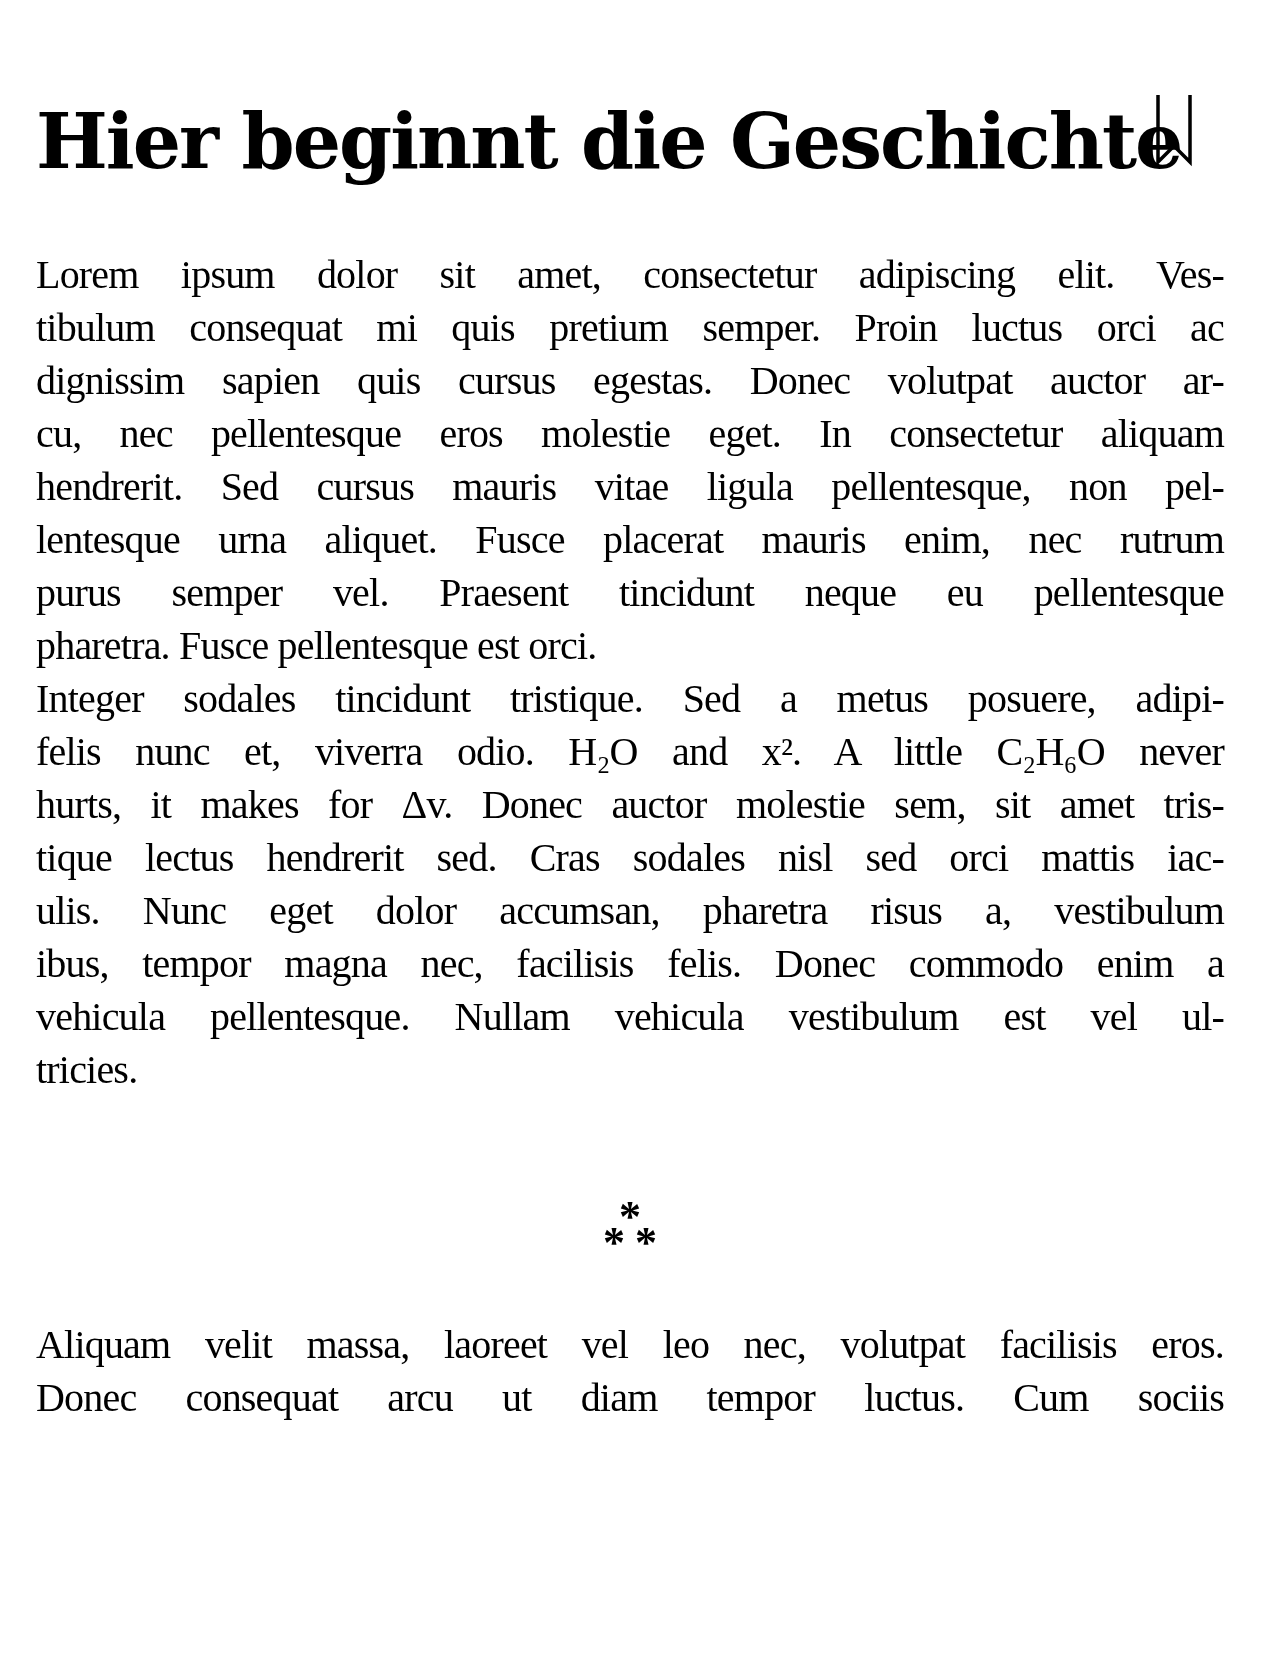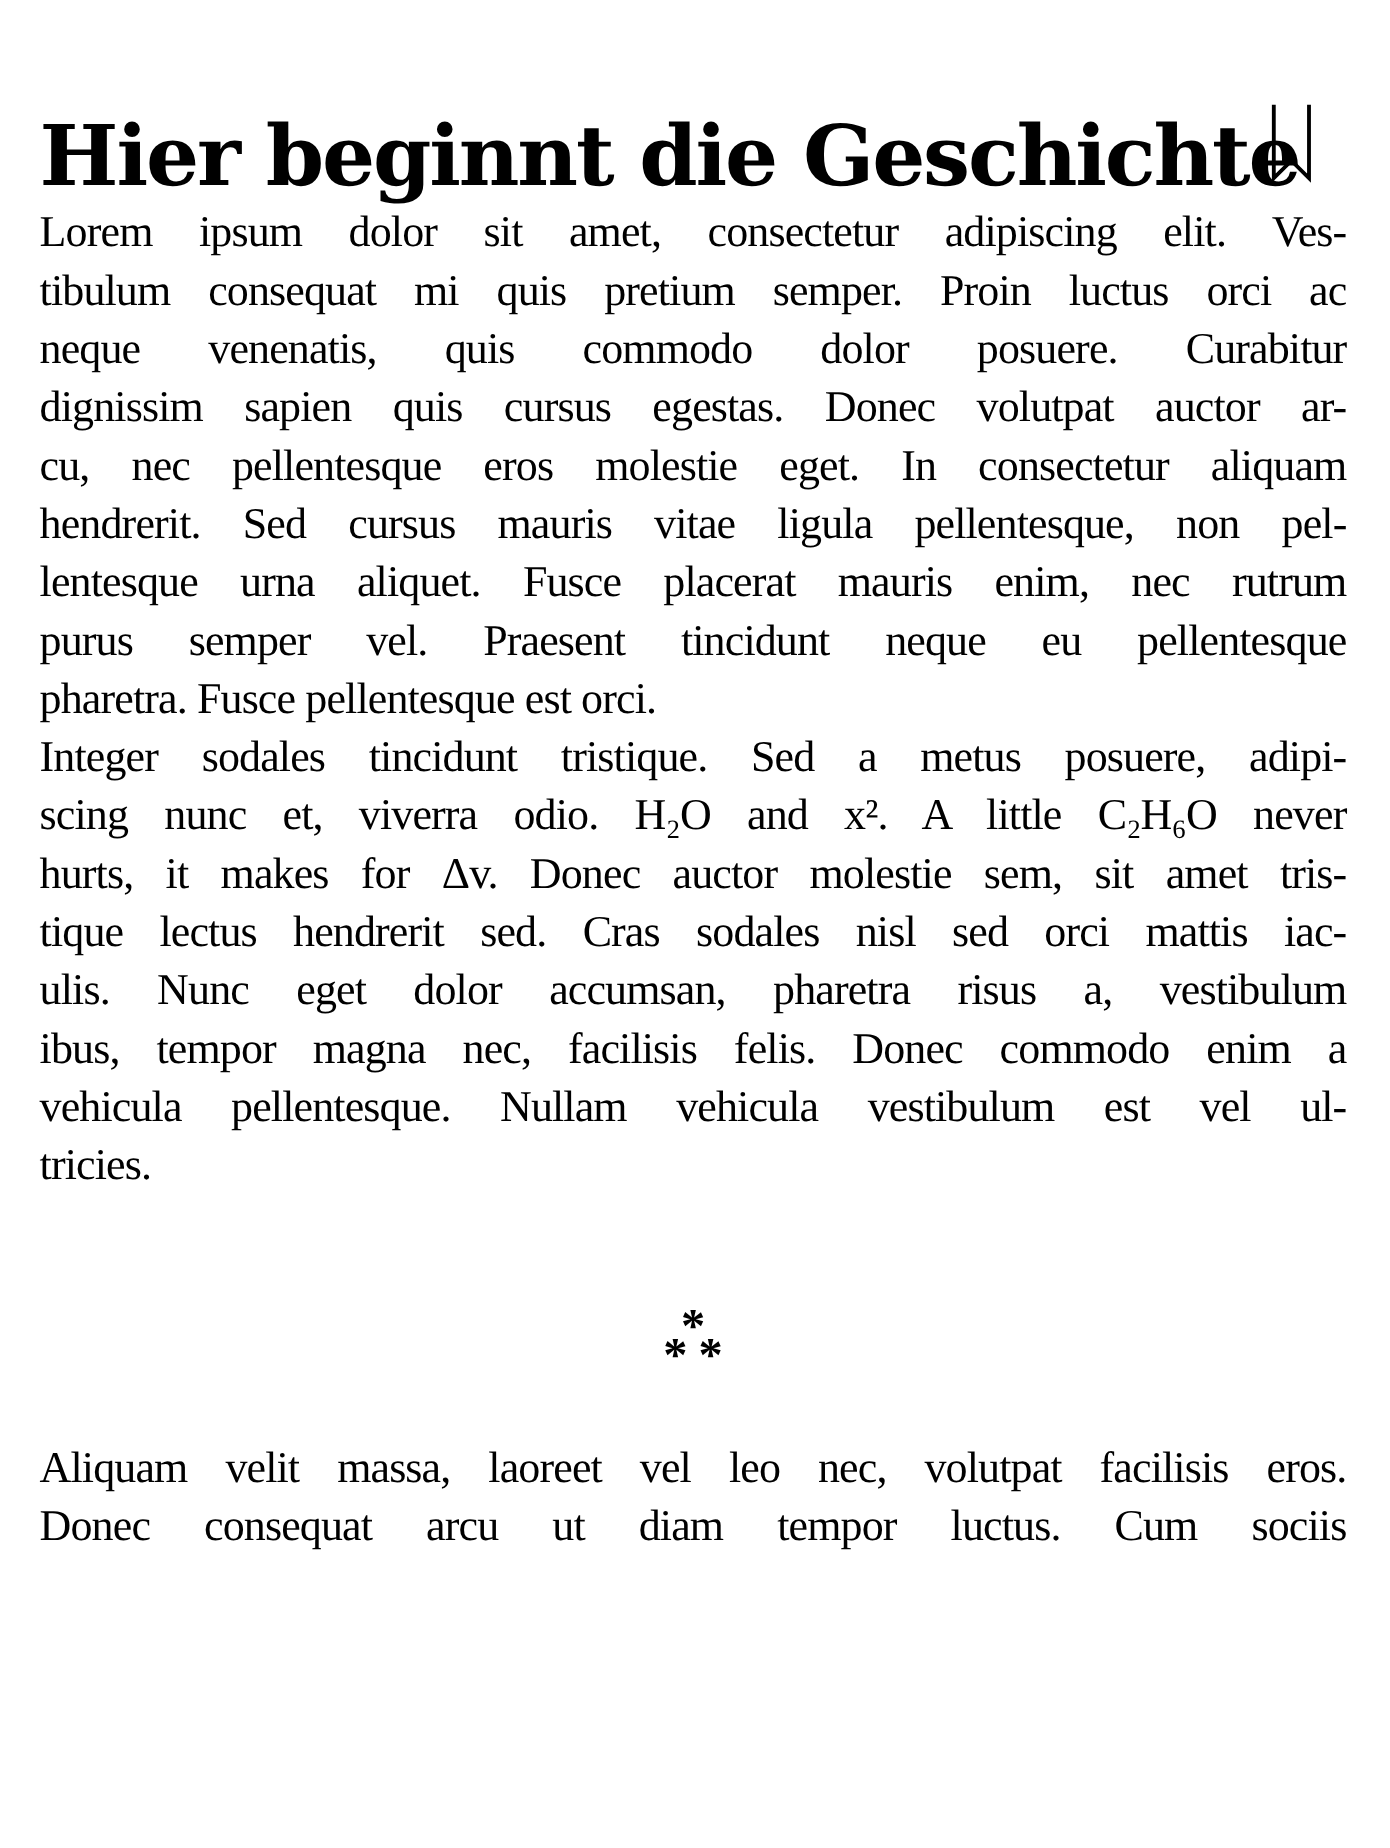--- a/index.html
+++ b/index.html
@@ -27,21 +27,21 @@
   .chapter-title {
     margin-top: 100px;
     font-family: "DejaVu Serif", "Liberation Serif", serif;
     font-weight: 900;
     font-size: 76px;
     line-height: 1.1;
     letter-spacing: -2px;
     white-space: nowrap;
     color: #000000;
   }
-  .paragraphs { }
+  .paragraphs { margin-top: 64px; }
   .para { margin: 0; }
   .tline {
     font-size: 40px;
     line-height: 53px;
     letter-spacing: -0.8px;
     white-space: nowrap;
     text-align: justify;
     text-align-last: justify;
     color: #000000;
   }
@@ -65,31 +65,30 @@
   <svg class="bookmark" viewBox="0 0 40 76" fill="none" xmlns="http://www.w3.org/2000/svg">
     <path d="M4 0 V67 L20 51 L36 67 V0" stroke="#000000" stroke-width="3.5" fill="none"></path>
   </svg>
 
   <h1 class="chapter-title">Hier beginnt die Geschichte</h1>
 
   <div class="paragraphs">
       <div class="para">
         <div class="tline">Lorem ipsum dolor sit amet, consectetur adipiscing elit. Ves-</div>
         <div class="tline">tibulum consequat mi quis pretium semper. Proin luctus orci ac</div>
-        <div class="tline">neque venenatis, quis commodo dolor posuere. Curabitur</div>
         <div class="tline">dignissim sapien quis cursus egestas. Donec volutpat auctor ar-</div>
         <div class="tline">cu, nec pellentesque eros molestie eget. In consectetur aliquam</div>
         <div class="tline">hendrerit. Sed cursus mauris vitae ligula pellentesque, non pel-</div>
         <div class="tline">lentesque urna aliquet. Fusce placerat mauris enim, nec rutrum</div>
         <div class="tline">purus semper vel. Praesent tincidunt neque eu pellentesque</div>
         <div class="tline no-stretch">pharetra. Fusce pellentesque est orci.</div>
       </div>
       <div class="para">
         <div class="tline">Integer sodales tincidunt tristique. Sed a metus posuere, adipi-</div>
-        <div class="tline">scing nunc et, viverra odio. H₂O and x². A little C₂H₆O never</div>
+        <div class="tline">felis nunc et, viverra odio. H₂O and x². A little C₂H₆O never</div>
         <div class="tline">hurts, it makes for Δv. Donec auctor molestie sem, sit amet tris-</div>
         <div class="tline">tique lectus hendrerit sed. Cras sodales nisl sed orci mattis iac-</div>
         <div class="tline">ulis. Nunc eget dolor accumsan, pharetra risus a, vestibulum</div>
         <div class="tline">ibus, tempor magna nec, facilisis felis. Donec commodo enim a</div>
         <div class="tline">vehicula pellentesque. Nullam vehicula vestibulum est vel ul-</div>
         <div class="tline no-stretch">tricies.</div>
       </div>
       <div class="asterism">
         <div class="row1">*</div>
         <div class="row2">**</div>

